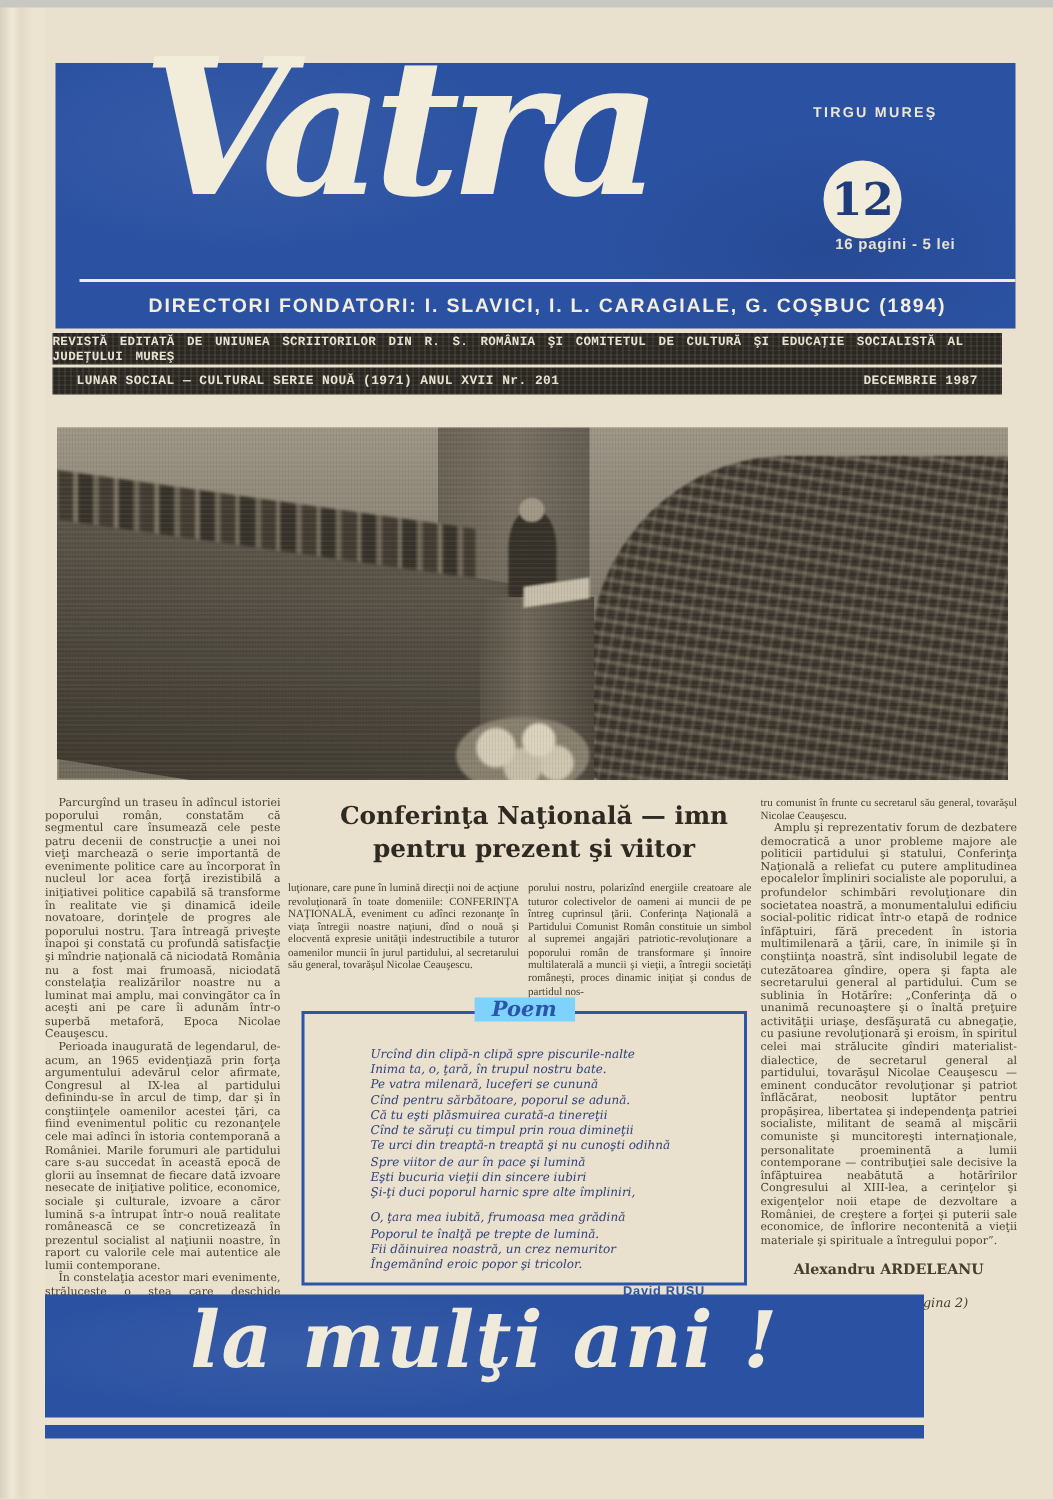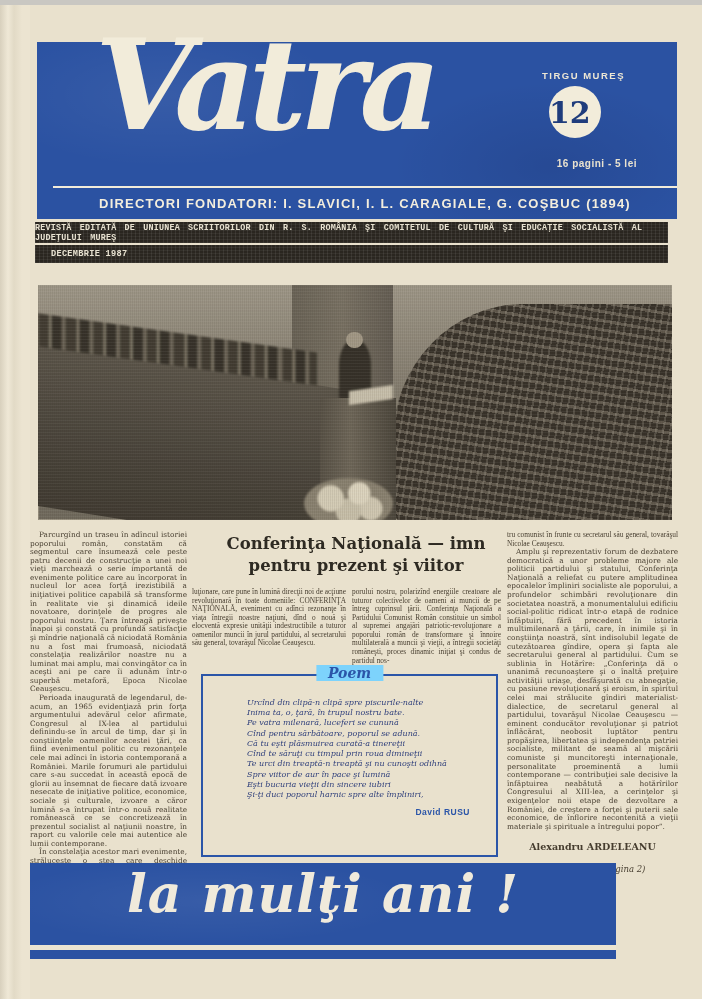--- a/index.html
+++ b/index.html
@@ -25,22 +25,22 @@
   .logo{
     position:absolute;left:58px;top:-26px;
     font:italic 900 126px "DejaVu Serif", serif;
     color:#f2ecda;letter-spacing:-7px;line-height:1.1;
   }
   .city{
     position:absolute;right:52px;top:28px;
     font:bold 9.5px "Liberation Sans", sans-serif;color:#ecE6d4;letter-spacing:1.5px;color:#ece6d4;
   }
   .issue-circle{
-    position:absolute;right:76px;top:44px;width:52px;height:52px;border-radius:50%;
-    background:#f2ecda;display:flex;align-items:center;justify-content:flex-start;
+    position:absolute;right:76px;top:65px;width:52px;height:52px;border-radius:50%;
+    background:#f2ecda;display:flex;align-items:center;justify-content:center;
   }
   .issue-circle span{font:bold 30px "DejaVu Serif", serif;color:#1f3c7c;}
   .pages-price{
     position:absolute;right:40px;top:116px;
     font:bold 10px "Liberation Sans", sans-serif;color:#e9e2cf;letter-spacing:.5px;
   }
   .founders{
     position:absolute;left:16px;right:0;bottom:0;height:31px;
     border-top:2px solid #f2ecda;
     display:flex;align-items:center;justify-content:center;
@@ -161,20 +161,21 @@
     <div class="city">TIRGU MUREŞ</div>
     <div class="issue-circle">
       <span>12</span>
     </div>
     <div class="pages-price">16 pagini - 5 lei</div>
     <div class="founders">DIRECTORI FONDATORI: I. SLAVICI, I. L. CARAGIALE, G. COŞBUC (1894)</div>
   </div>
 
   <div class="bar bar1">REVISTĂ EDITATĂ DE UNIUNEA SCRIITORILOR DIN R. S. ROMÂNIA ŞI COMITETUL DE CULTURĂ ŞI EDUCAŢIE SOCIALISTĂ AL JUDEŢULUI MUREŞ</div>
   <div class="bar bar2">
+    <span>LUNAR SOCIAL — CULTURAL    SERIE NOUĂ (1971) ANUL XVII Nr. 201</span>
     <span>DECEMBRIE 1987</span>
   </div>
 
   <div class="photo" title="Halftone photograph of the National Conference: presidium tribune at left, speaker at a lectern in the centre, large audience in curved rows at right, flower bouquet in the foreground">
     <div class="wall"></div>
     <div class="column"></div>
     <div class="tribune"></div>
     <div class="tribune-row"></div>
     <div class="audience"></div>
     <div class="speaker"></div>
@@ -208,20 +209,21 @@
           <p>Amplu şi reprezentativ forum de dezbatere democratică a unor probleme majore ale politicii partidului şi statului, Conferinţa Naţională a reliefat cu putere amplitudinea epocalelor împliniri socialiste ale poporului, a profundelor schimbări revoluţionare din societatea noastră, a monumentalului edificiu social-politic ridicat într-o etapă de rodnice înfăptuiri, fără precedent în istoria multimilenară a ţării, care, în inimile şi în conştiinţa noastră, sînt indisolubil legate de cutezătoarea gîndire, opera şi fapta ale secretarului general al partidului. Cum se sublinia în Hotărîre: „Conferinţa dă o unanimă recunoaştere şi o înaltă preţuire activităţii uriaşe, desfăşurată cu abnegaţie, cu pasiune revoluţionară şi eroism, în spiritul celei mai strălucite gîndiri materialist-dialectice, de secretarul general al partidului, tovarăşul Nicolae Ceauşescu — eminent conducător revoluţionar şi patriot înflăcărat, neobosit luptător pentru propăşirea, libertatea şi independenţa patriei socialiste, militant de seamă al mişcării comuniste şi muncitoreşti internaţionale, personalitate proeminentă a lumii contemporane — contribuţiei sale decisive la înfăptuirea neabătută a hotărîrilor Congresului al XIII-lea, a cerinţelor şi exigenţelor noii etape de dezvoltare a României, de creştere a forţei şi puterii sale economice, de înflorire necontenită a vieţii materiale şi spirituale a întregului popor”.</p>
         </div>
       <div class="byline">Alexandru ARDELEANU</div>
       <div class="continuation">(Continuare în pagina 2)</div>
     </div>
   </div>
 
   <div class="poembox">
     <div class="poem-label">Poem</div>
     <div class="stanza stanza1">Urcînd din clipă-n clipă spre piscurile-nalte<br>Inima ta, o, ţară, în trupul nostru bate.<br>Pe vatra milenară, luceferi se cunună<br>Cînd pentru sărbătoare, poporul se adună.<br>Că tu eşti plăsmuirea curată-a tinereţii<br>Cînd te săruţi cu timpul prin roua dimineţii<br>Te urci din treaptă-n treaptă şi nu cunoşti odihnă<br>Spre viitor de aur în pace şi lumină<br>Eşti bucuria vieţii din sincere iubiri<br>Şi-ţi duci poporul harnic spre alte împliniri,</div>
+    <div class="stanza stanza2">O, ţara mea iubită, frumoasa mea grădină<br>Poporul te înalţă pe trepte de lumină.<br>Fii dăinuirea noastră, un crez nemuritor<br>Îngemănînd eroic popor şi tricolor.</div>
     <div class="poem-author">David RUSU</div>
   </div>
 
   <div class="banner">
     <div class="banner-text">la mulţi ani !</div>
     <div class="banner-rule"></div>
   </div>
 </div>
 
 </body></html>

